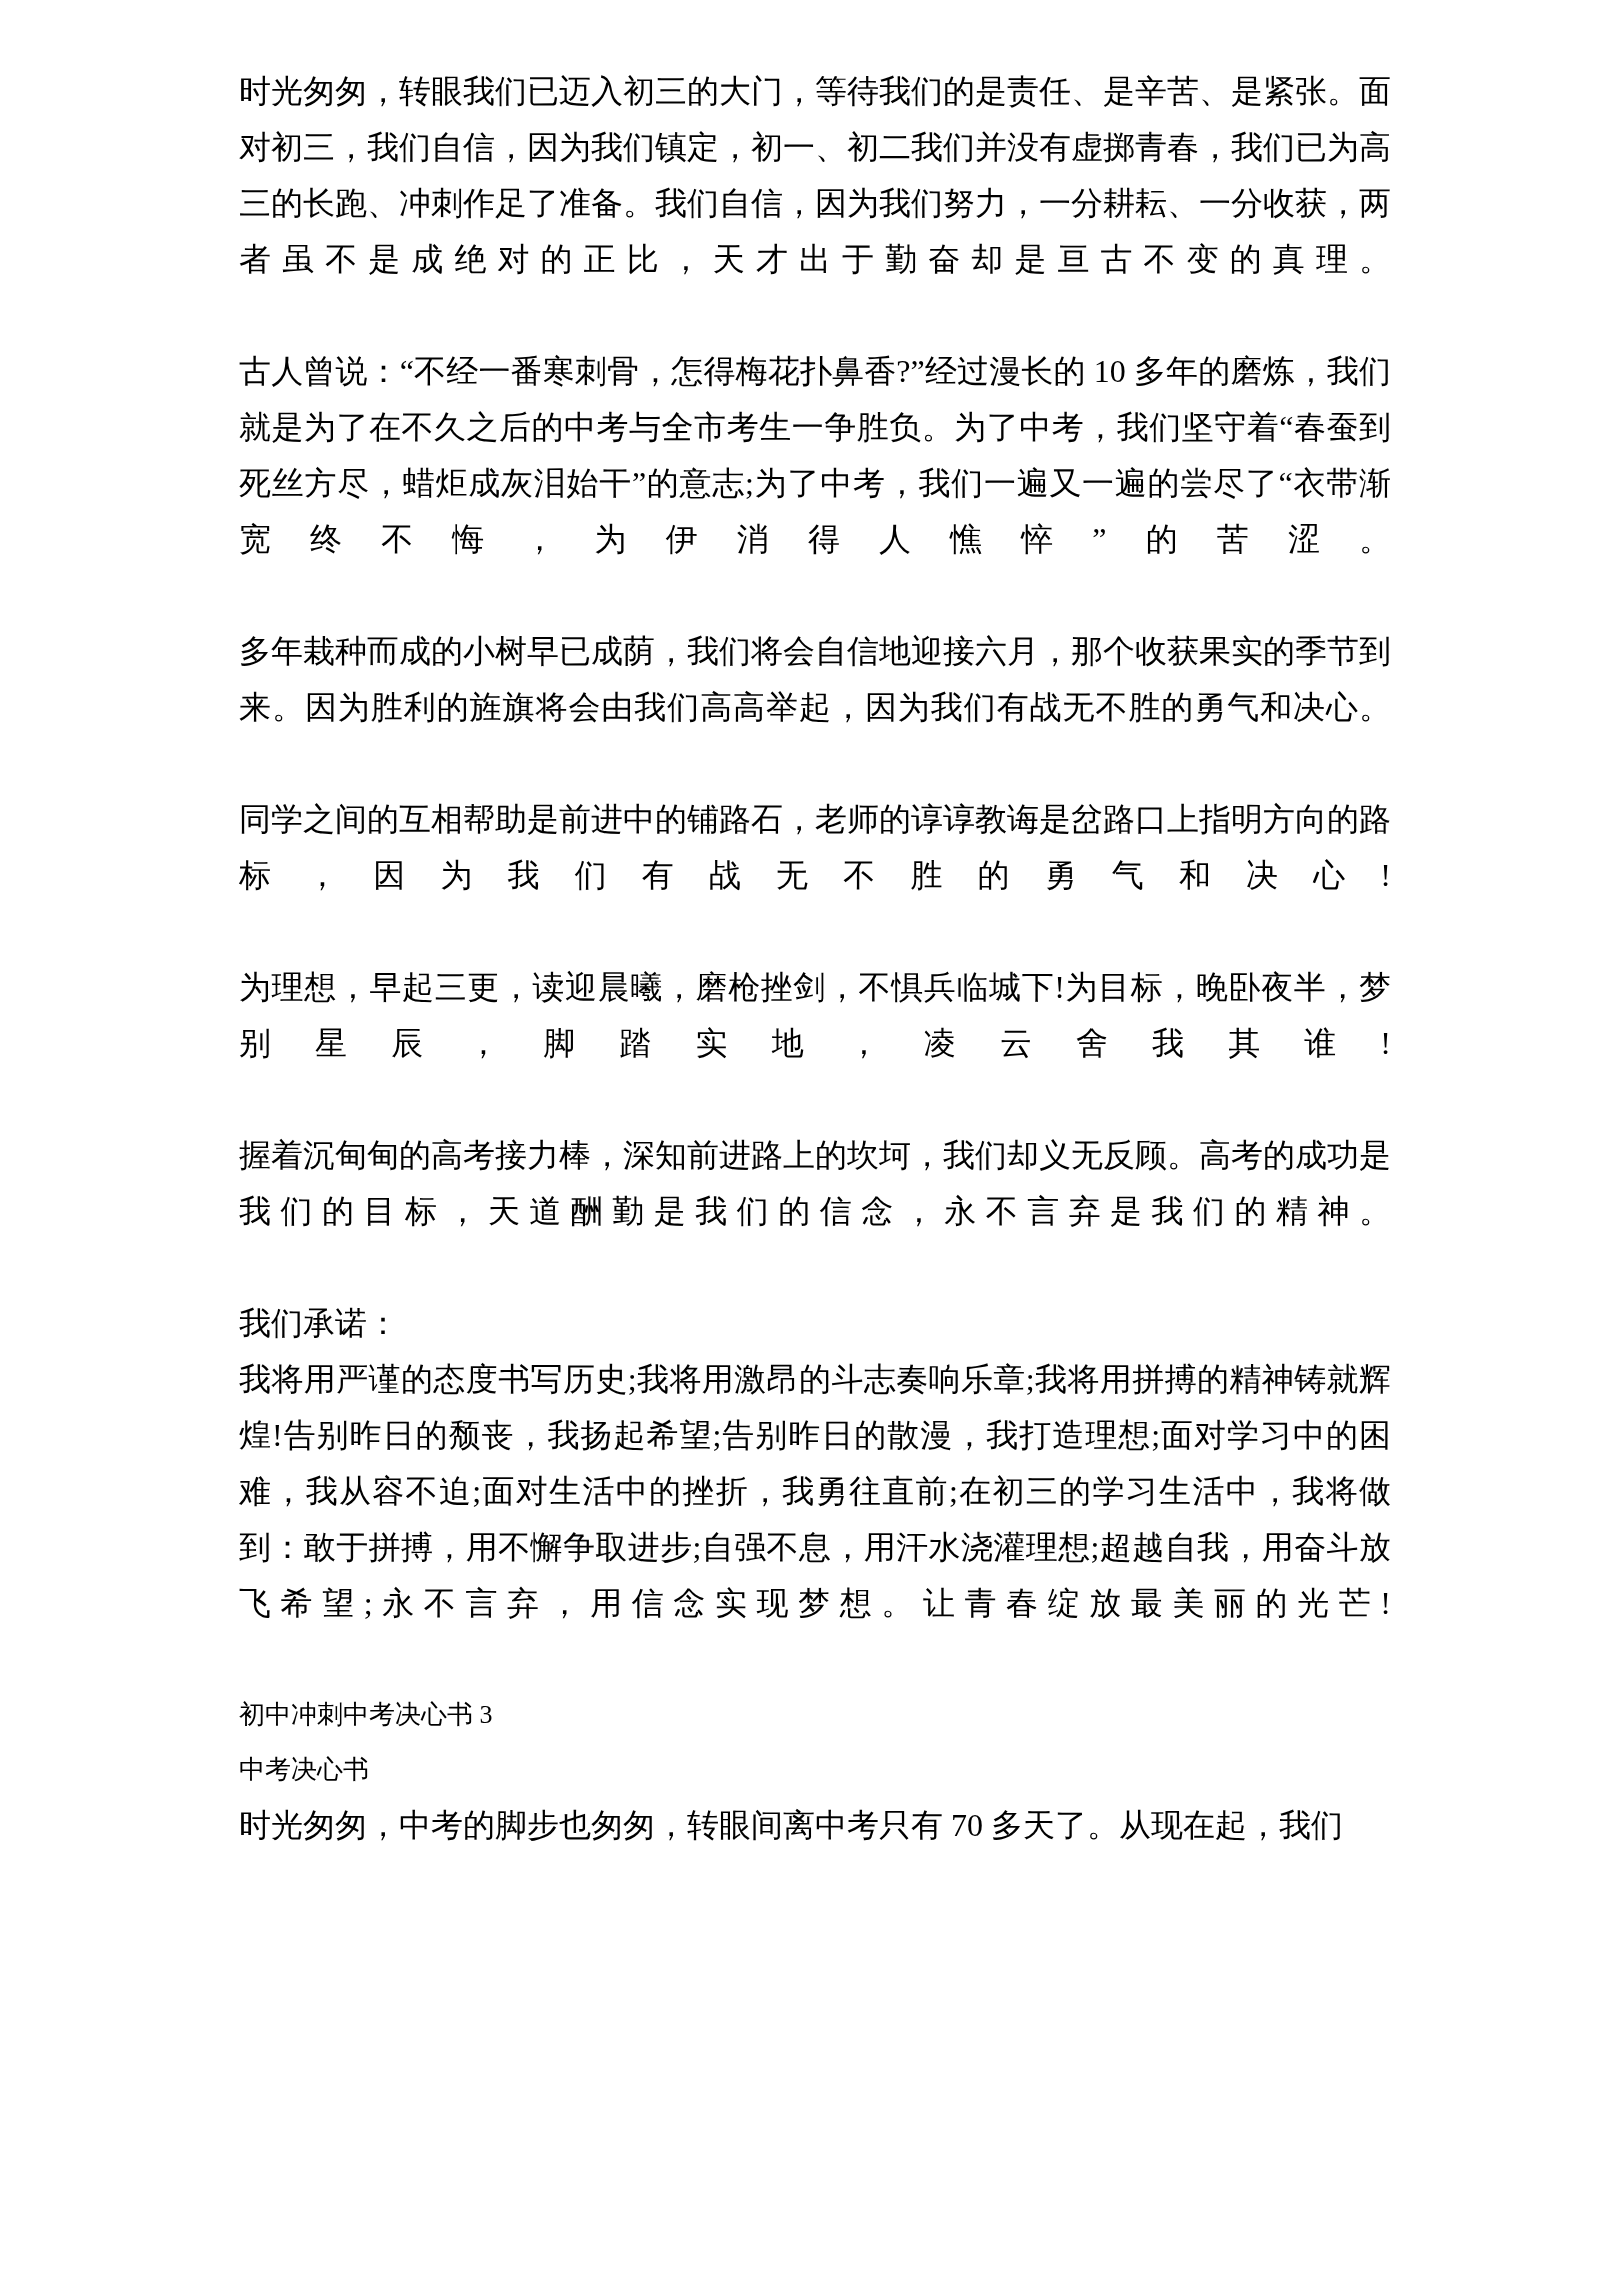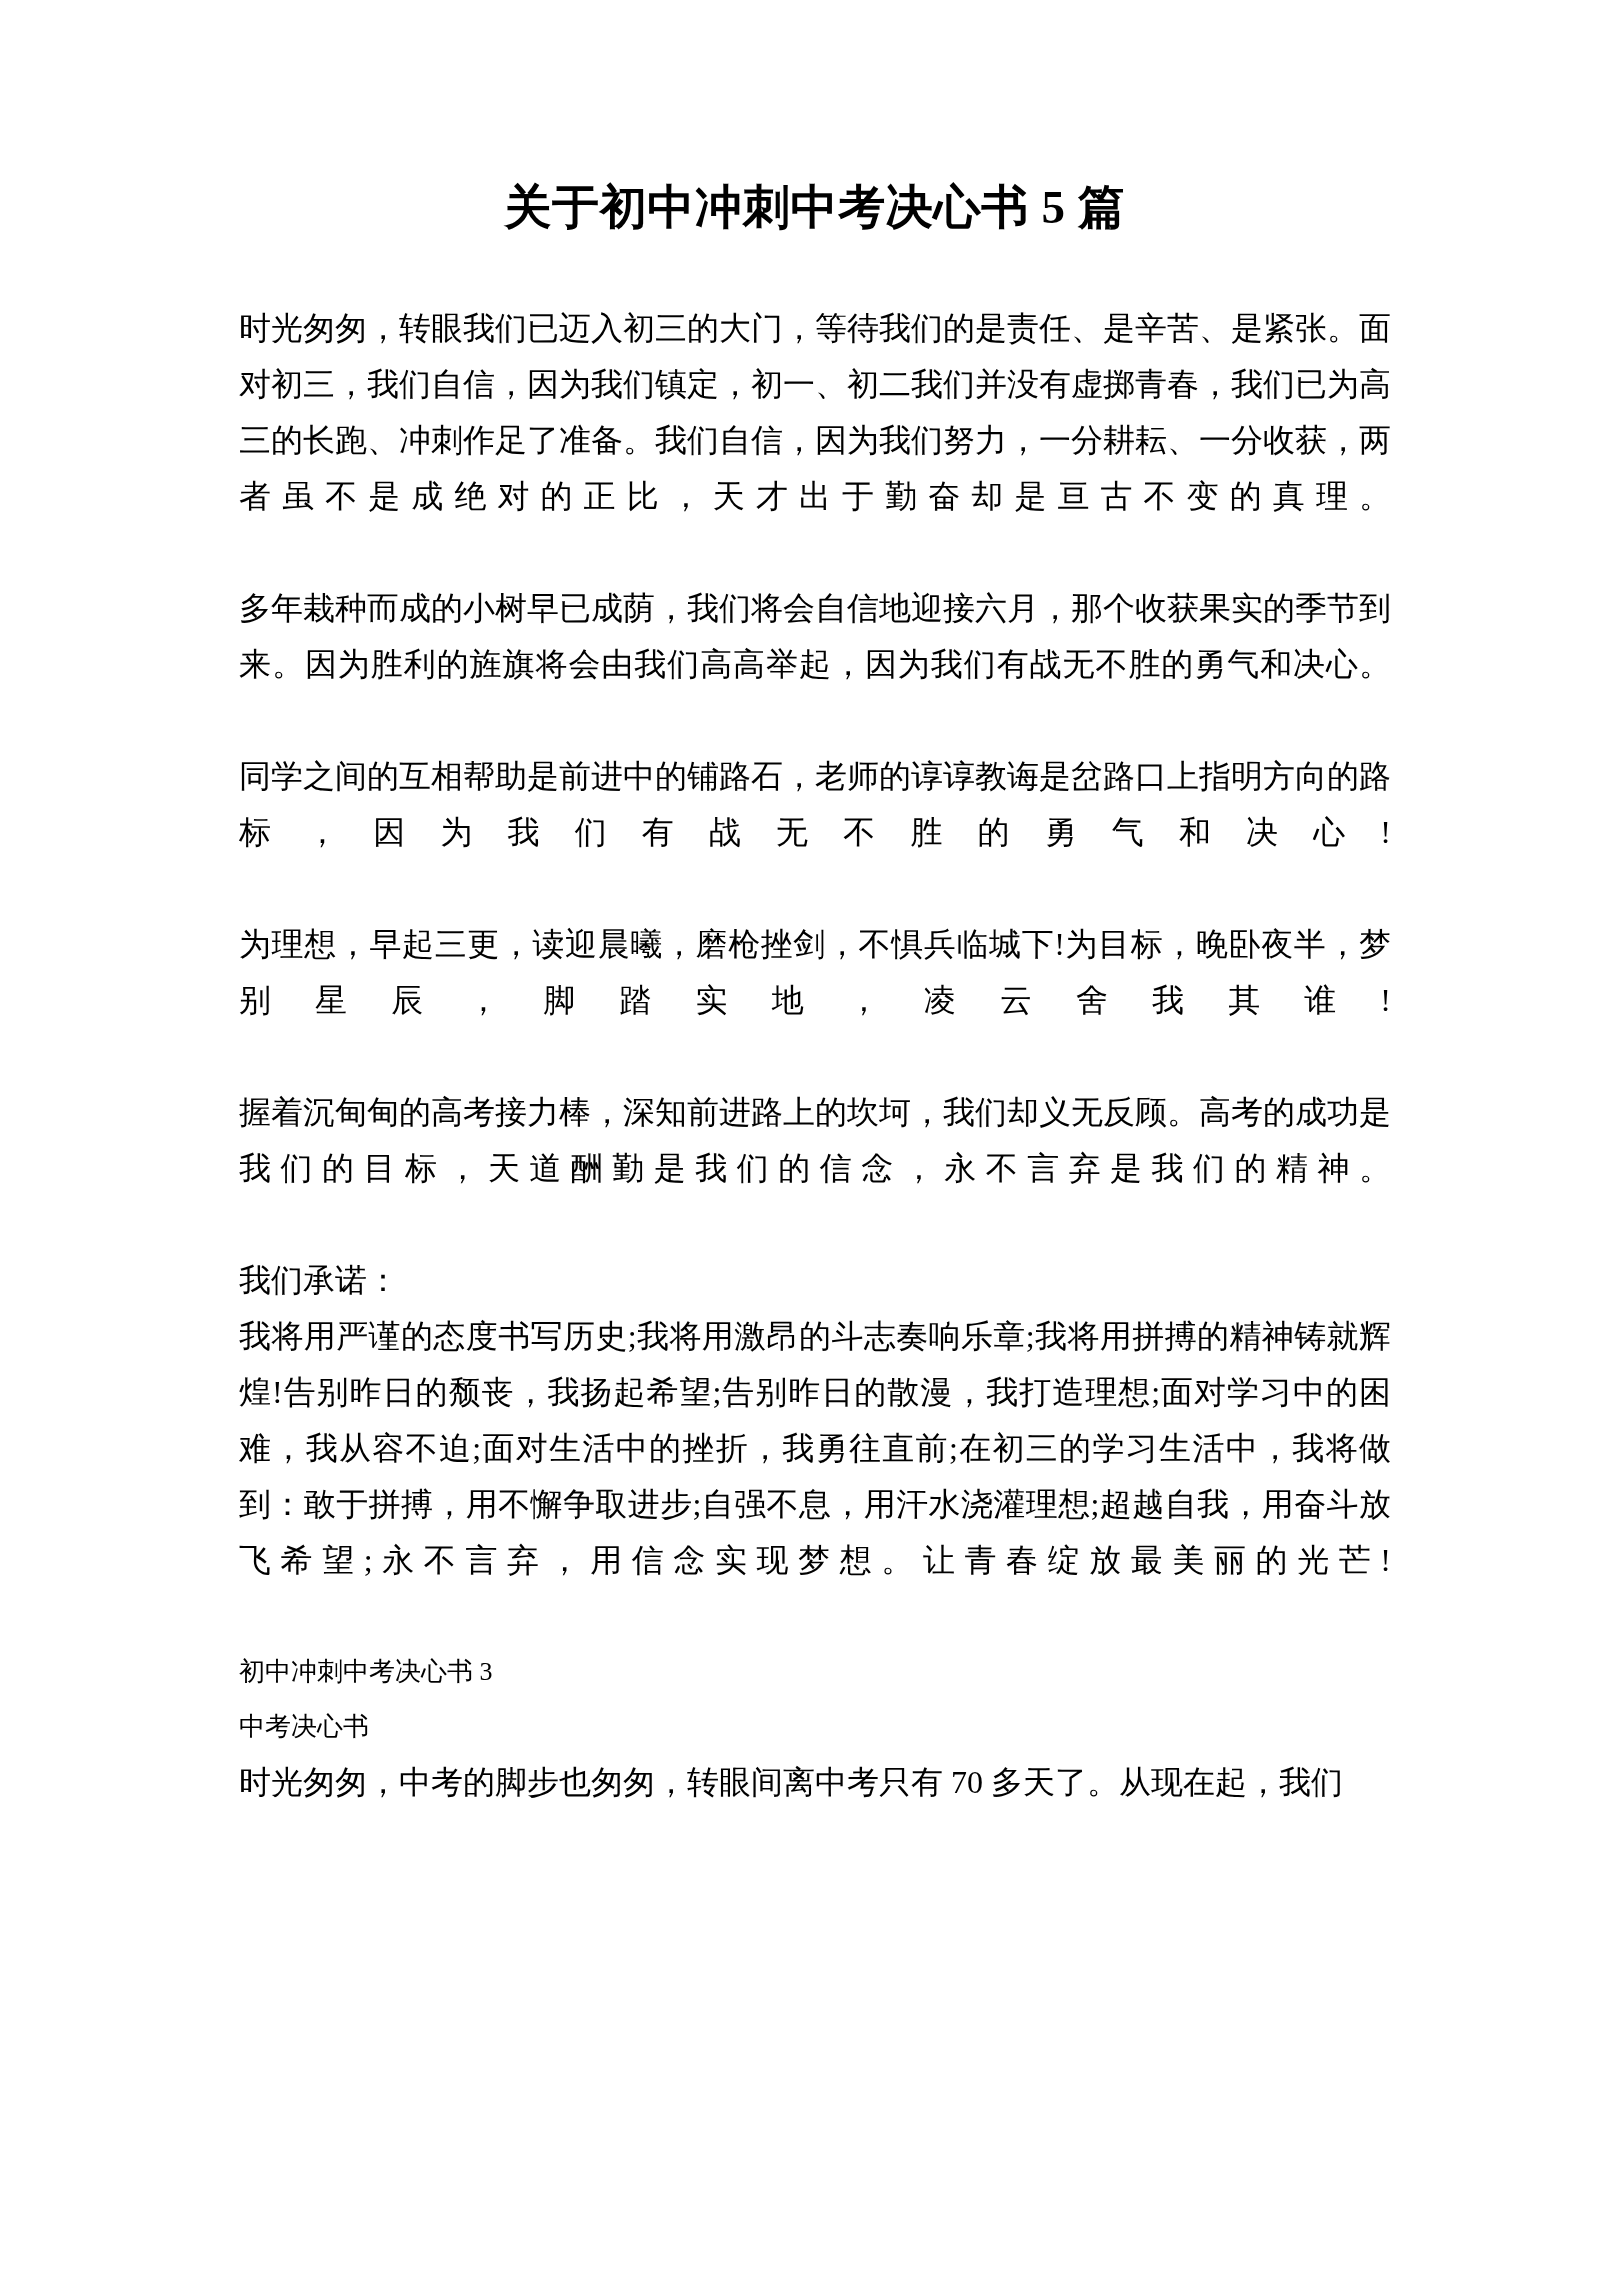--- a/index.html
+++ b/index.html
@@ -59,24 +59,24 @@
     width: 100%;
   }
   p.para.nostretch::after { content: none; }
 </style>
 </head>
 <body>
 
 <div class="page">
   <div class="content">
 
-    <h1 class="doc-title">关于初中冲刺中考决心书 5 篇</h1>
 
     <div class="body-block">
       <p class="para">时光匆匆，转眼我们已迈入初三的大门，等待我们的是责任、是辛苦、是紧张。面对初三，我们自信，因为我们镇定，初一、初二我们并没有虚掷青春，我们已为高三的长跑、冲刺作足了准备。我们自信，因为我们努力，一分耕耘、一分收获，两者虽不是成绝对的正比，天才出于勤奋却是亘古不变的真理。</p>
+      <p class="para">古人曾说：“不经一番寒刺骨，怎得梅花扑鼻香?”经过漫长的 10 多年的磨炼，我们就是为了在不久之后的中考与全市考生一争胜负。为了中考，我们坚守着“春蚕到死丝方尽，蜡炬成灰泪始干”的意志;为了中考，我们一遍又一遍的尝尽了“衣带渐宽终不悔，为伊消得人憔悴”的苦涩。</p>
       <p class="para">多年栽种而成的小树早已成荫，我们将会自信地迎接六月，那个收获果实的季节到来。因为胜利的旌旗将会由我们高高举起，因为我们有战无不胜的勇气和决心。</p>
       <p class="para">同学之间的互相帮助是前进中的铺路石，老师的谆谆教诲是岔路口上指明方向的路标，因为我们有战无不胜的勇气和决心!</p>
       <p class="para">为理想，早起三更，读迎晨曦，磨枪挫剑，不惧兵临城下!为目标，晚卧夜半，梦别星辰，脚踏实地，凌云舍我其谁!</p>
       <p class="para">握着沉甸甸的高考接力棒，深知前进路上的坎坷，我们却义无反顾。高考的成功是我们的目标，天道酬勤是我们的信念，永不言弃是我们的精神。</p>
       <p class="para nostretch">我们承诺：</p>
       <p class="para">我将用严谨的态度书写历史;我将用激昂的斗志奏响乐章;我将用拼搏的精神铸就辉煌!告别昨日的颓丧，我扬起希望;告别昨日的散漫，我打造理想;面对学习中的困难，我从容不迫;面对生活中的挫折，我勇往直前;在初三的学习生活中，我将做到：敢于拼搏，用不懈争取进步;自强不息，用汗水浇灌理想;超越自我，用奋斗放飞希望;永不言弃，用信念实现梦想。让青春绽放最美丽的光芒!</p>
       <p class="para small nostretch">初中冲刺中考决心书 3</p>
       <p class="para small nostretch">中考决心书</p>
       <p class="para nostretch">时光匆匆，中考的脚步也匆匆，转眼间离中考只有 70 多天了。从现在起，我们</p>
     </div>

